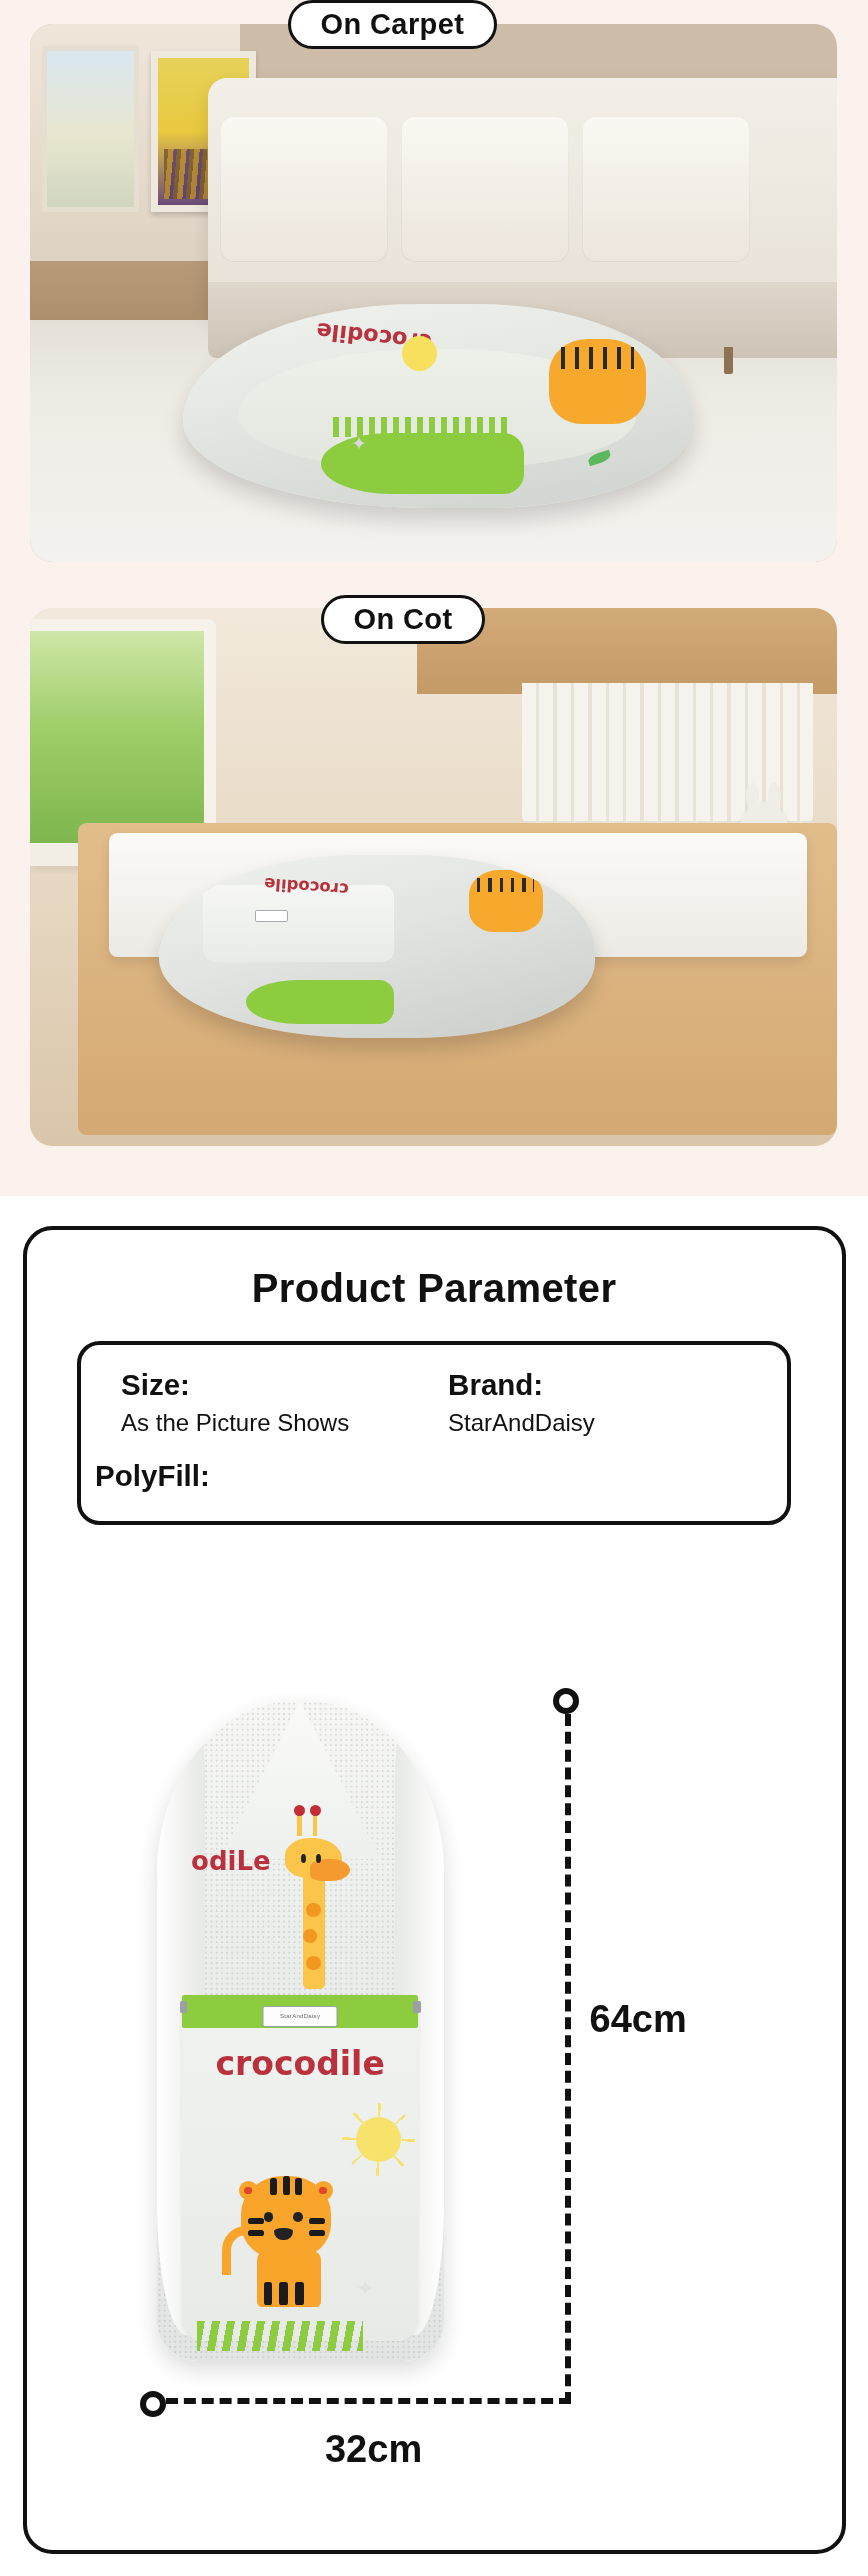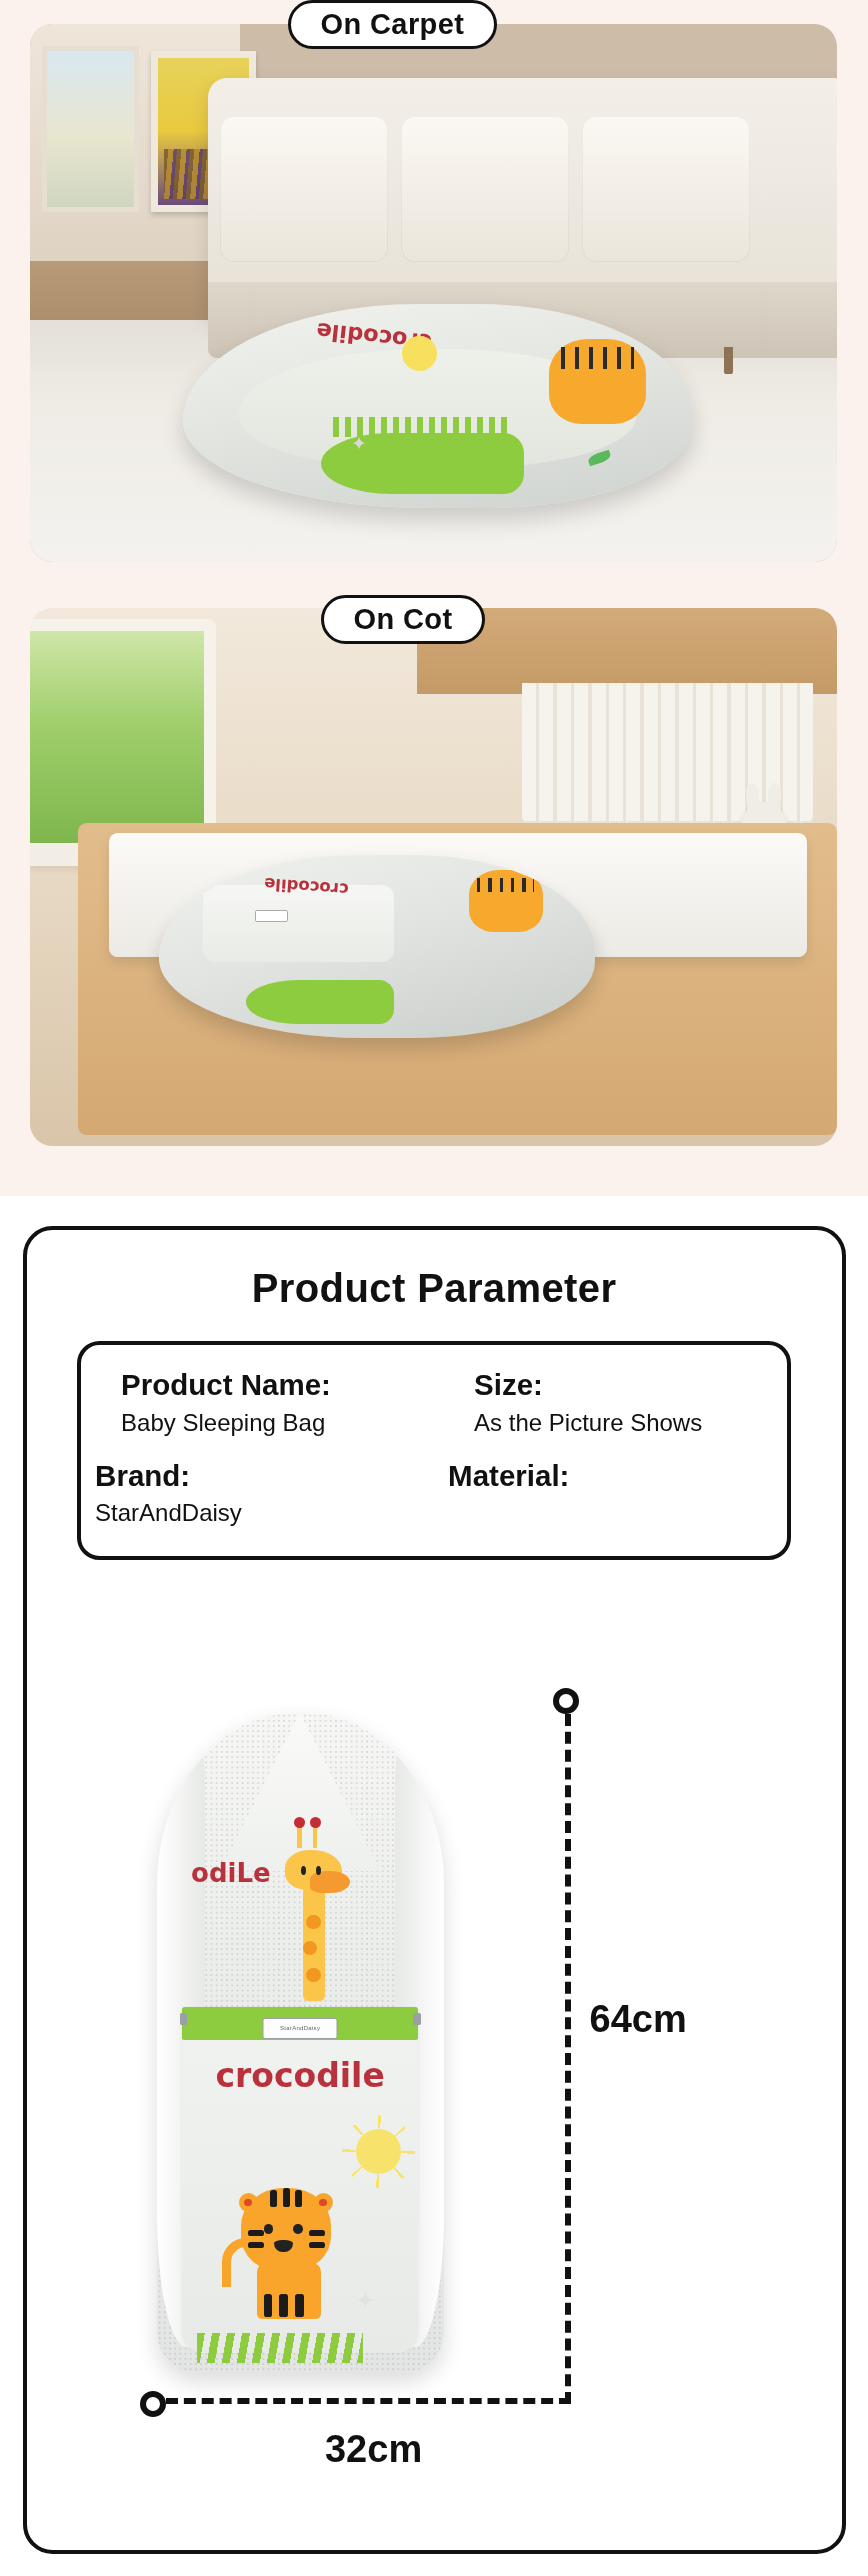--- a/index.html
+++ b/index.html
@@ -297,21 +297,21 @@
   .param-value {
     font-size:24px; font-weight:400; color:#111111; line-height:1.35; margin-top:2.6px;
   }
 
   
   .dim-wrap {
     position:absolute; left:0; top:451px; width:823px; height:860px;
   }
   
   .dim-product {
-    position:absolute; left:130px; top:32px; width:287px; height:660px;
+    position:absolute; left:130px; top:20px; width:287px; height:660px;
   }
   .bag-top {
     position:absolute; left:0; top:0; width:100%; height:100%;
     background: linear-gradient(180deg,#f6f7f5 0%,#eceeec 35%,#e2e5e3 100%);
     border-radius: 48% 48% 14% 14% / 26% 26% 6% 6%;
     box-shadow: 0 8.7px 22.6px rgba(0,0,0,.14);
     overflow:hidden;
   }
   .mesh {
     position:absolute; inset:0;
@@ -564,37 +564,33 @@
 </section>
 
 <section class="param-section">
   <div class="param-card">
 
     <h1 class="param-title">Product Parameter</h1>
 
     <div class="param-box">
       <div class="param-grid">
 
-        <div class="param-cell">
-          <div class="param-label">Product Name:</div>
-          <div class="param-value">Baby Sleeping Bag</div>
-        </div>
 
         <div class="param-cell">
           <div class="param-label">Size:</div>
           <div class="param-value">As the Picture Shows</div>
         </div>
 
         <div class="param-cell right">
           <div class="param-label">Brand:</div>
           <div class="param-value">StarAndDaisy</div>
         </div>
 
         <div class="param-cell right">
-          <div class="param-label">Material:</div>
+          <div class="param-label">PolyFill:</div>
         </div>
 
       </div>
     </div>
 
     <div class="dim-wrap">
 
       <div class="dim-product">
         <div class="bag-top">
           <div class="mesh"></div>

